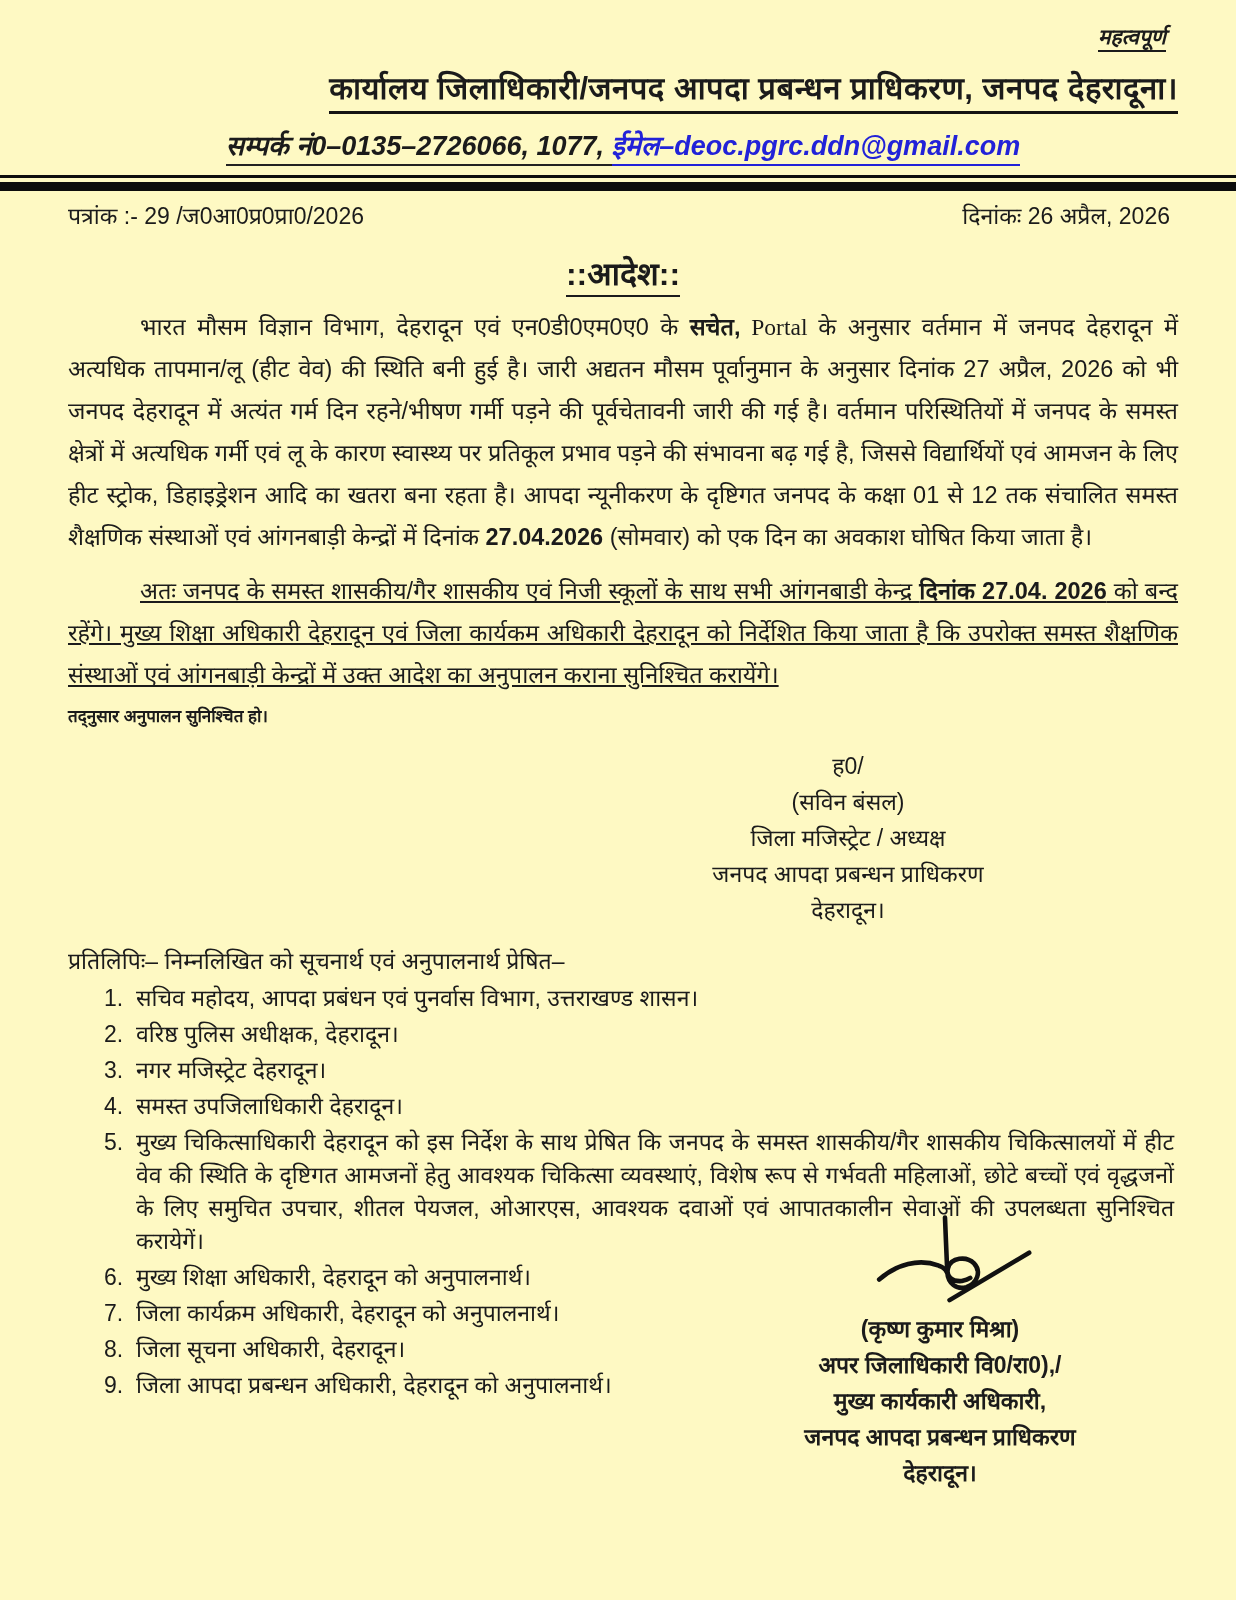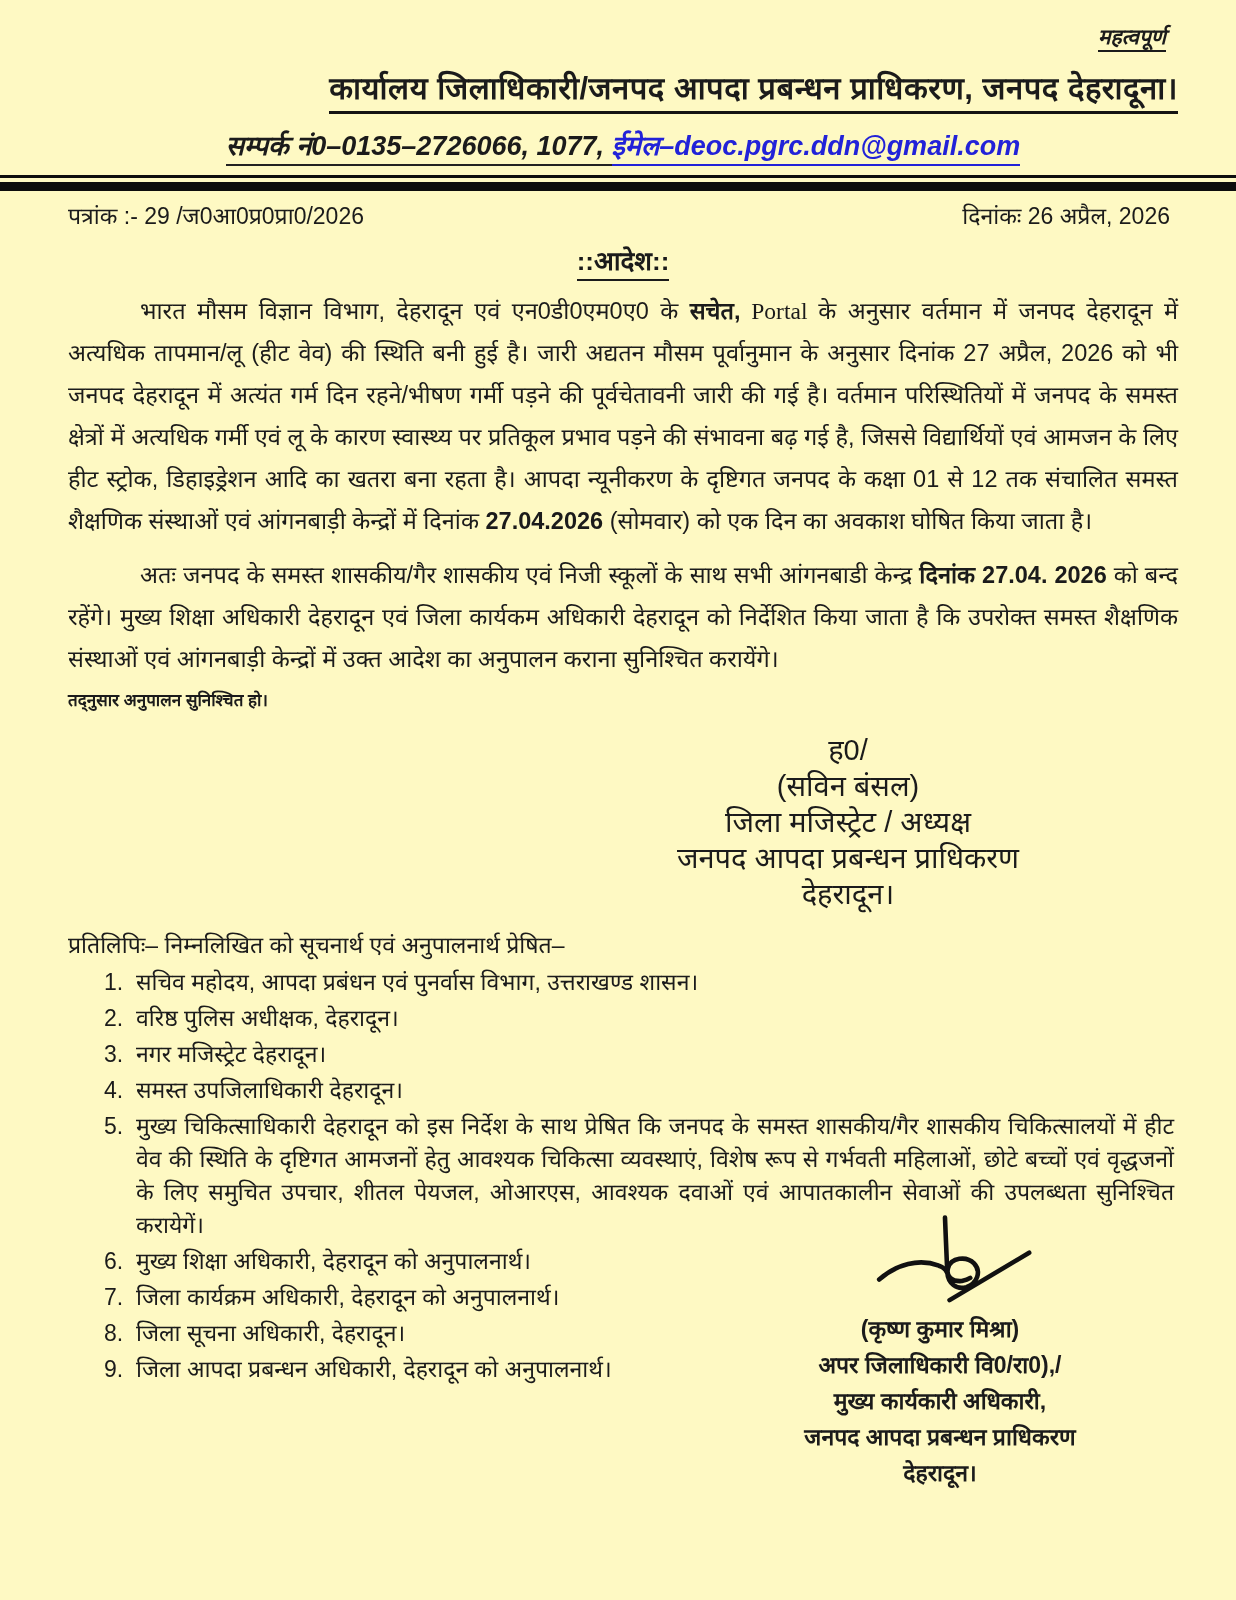--- a/index.html
+++ b/index.html
@@ -41,45 +41,45 @@
   .contact-line a.email{color:#2222d8;text-decoration:none;border-bottom:2px solid #2222d8;padding-bottom:3px;}
   .rule-thin{height:3px;background:#0d0d0d;margin:12px -58px 0 -68px;}
   .rule-gap{height:4px;background:transparent;margin:0 -58px 0 -68px;}
   .rule-thick{height:9px;background:#0d0d0d;margin:0 -58px 0 -68px;}
   .ref-row{
     display:flex;justify-content:space-between;align-items:flex-end;
     margin-top:8px;font-size:23px;
   }
   .ref-row .date{padding-right:8px;}
   .order-heading{
-    text-align:center;margin-top:11px;font-size:26px;font-weight:700;
+    text-align:center;margin-top:20px;font-size:32px;font-weight:700;
   }
   .order-heading span{border-bottom:2px solid #1b1b1b;padding-bottom:3px;}
   p.body-para{
     margin:12px 0 0 0;
     font-size:23.5px;
     line-height:42px;
     text-align:justify;
     text-indent:72px;
   }
-  p.body-para.second{}
+  p.body-para.second{text-decoration:underline;}
   p.body-para .bold{font-weight:700;}
   p.body-para .latin-serif{font-family:"Liberation Serif", serif;}
   p.closing-line{
     margin:0;
     font-size:17px;
     line-height:42px;
     font-weight:700;
     text-indent:0;
   }
   .sig-block-1{
     width:380px;
     margin:10px 140px 0 auto;
     text-align:center;
-    font-size:29px;
+    font-size:23px;
     line-height:36px;
   }
   .copies-heading{
     margin-top:16px;
     font-size:23px;
   }
   ol.copy-list{
     list-style:none;margin:6px 0 0 0;padding:0;
     font-size:23px;
   }

